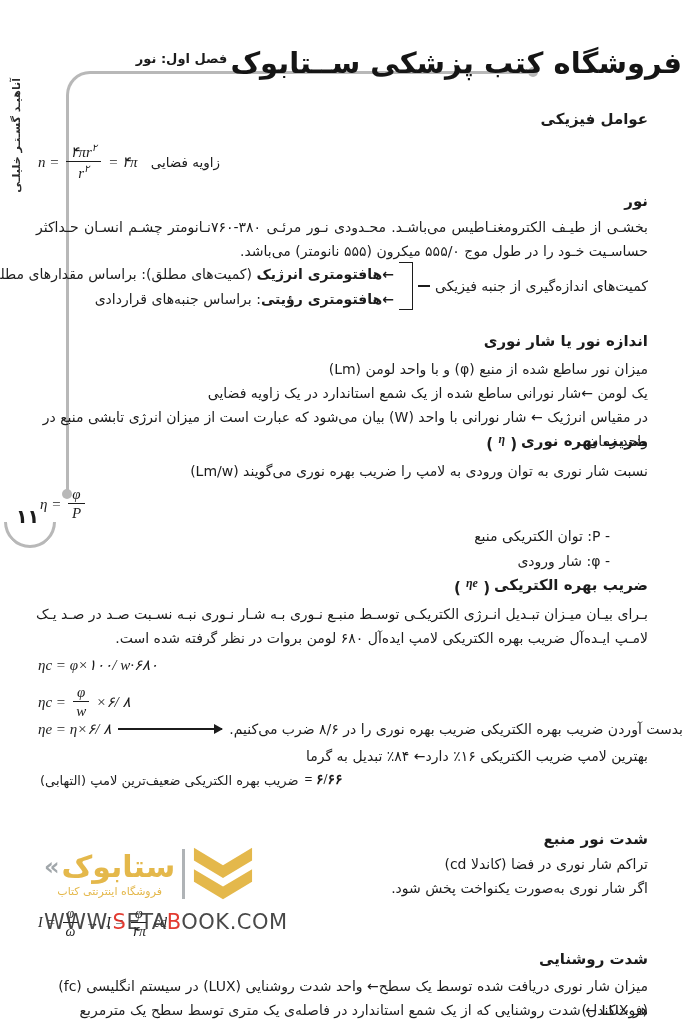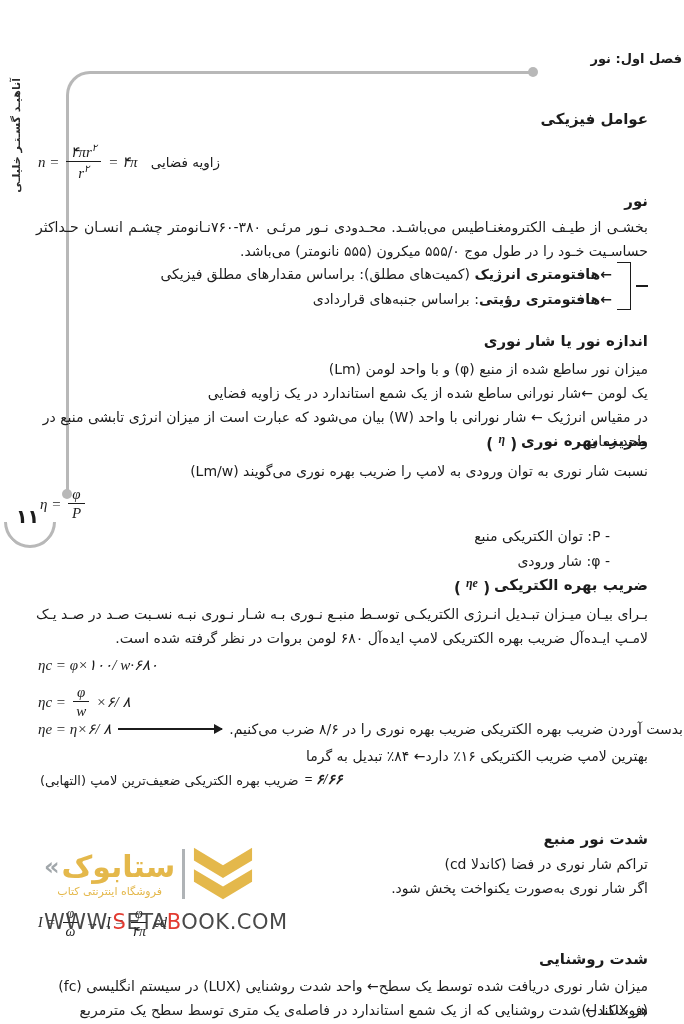--- a/index.html
+++ b/index.html
@@ -41,21 +41,21 @@
   .hsym .psym{direction:ltr;font-weight:bold}
   .hsym sup{font-family:"Liberation Serif","DejaVu Serif",serif;font-style:italic;font-size:12px}
   
   .arrow-line{width:104px;height:1.6px;background:#1c1c1c;position:relative;flex:0 0 104px}
   .arrow-line:after{content:"";position:absolute;right:-1px;top:-4.2px;border-left:9px solid #1c1c1c;border-top:5px solid transparent;border-bottom:5px solid transparent}
   
   .bigfr{display:flex;align-items:center;gap:6px;direction:ltr}
   .bigfr .stack{display:flex;flex-direction:column;align-items:center;direction:rtl;font-size:13px}
   .bigfr .stack .n{border-bottom:1.4px solid #1c1c1c;padding:1px 10px 3px}
   .bigfr .stack .d{padding-top:3px}
-  .bigfr .res{font-family:"Liberation Serif","DejaVu Serif",serif;font-style:italic;font-weight:bold;font-size:14px;white-space:nowrap}
+  .bigfr .res{font-family:"Liberation Serif","DejaVu Serif",serif;font-weight:bold;font-size:14px;white-space:nowrap}
   
   .logo{left:44px;top:845px;z-index:2;opacity:.92}
   .logo-row{display:flex;direction:ltr;align-items:center;gap:7px}
   .word-col{display:flex;flex-direction:column;align-items:center}
   .wordmark-row{display:flex;direction:ltr;align-items:center;gap:2px}
   .guill{color:#9aa0a4;font-size:24px;font-weight:bold}
   .wordmark{color:#e2b23c;font-size:30px;font-weight:bold;line-height:1.1}
   .subtitle{color:#e2b23c;font-size:11px;font-weight:normal;margin-top:2px;direction:rtl;white-space:nowrap}
   .logo-bar{width:2.5px;height:50px;background:#a9adb0}
   .url{margin-top:7px;font-size:21px;font-weight:normal;letter-spacing:.5px;color:#3a3a3a;white-space:nowrap;direction:ltr}
@@ -64,20 +64,21 @@
   .iformula .fr,.iformula .math{font-size:14px}
 </style>
 </head>
 <body>
 
 <div class="abs frame"></div>
 <div class="abs dot" style="left:528px;top:67px"></div>
 <div class="abs dot" style="left:62px;top:489px"></div>
 
 <div class="abs header">
+  <div class="store">فروشگاه کتب پزشکی ســتابوک</div>
   <div class="chapter">فصل اول: نور</div>
 </div>
 
 <div class="abs pub">آناهیـد گسـتـر خلیلـی</div>
 
 <div class="abs pn-arc"></div>
 <div class="abs pn">۱۱</div>
 
 <div class="abs h" style="right:36px;top:110px">عوامل فیزیکی</div>
 
@@ -88,20 +89,21 @@
     <span class="d"><span>r</span><sup style="font-size:10px">۲</sup></span>
   </span>
   <span class="math">= ۴π</span>
   <span class="rtl" style="font-size:13.5px;margin-left:6px">زاویه فضایی</span>
 </div>
 
 <div class="abs h" style="right:36px;top:192px">نور</div>
 <div class="abs para" style="left:36px;right:36px;top:215px">بخشـی از طیـف الکترومغنـاطیس می‌باشـد. محـدودی نـور مرئـی ۳۸۰-۷۶۰نـانومتر چشـم انسـان حـداکثر حساسـیت خـود را در طول موج ۵۵۵/۰ میکرون (۵۵۵ نانومتر) می‌باشد.</div>
 
 <div class="abs photo" style="top:262px">
+  <span class="root">کمیت‌های اندازه‌گیری از جنبه فیزیکی</span>
   <span class="brk-dash"></span>
   <span class="brk"></span>
   <div class="branches">
     <div class="branch">
       <b>←هافتومتری انرژیک</b><span> (کمیت‌های مطلق): براساس مقدارهای مطلق فیزیکی</span>
     </div>
     <div class="branch">
       <b>←هافتومتری رؤیتی</b><span>: براساس جنبه‌های قراردادی</span>
     </div>
   </div>

